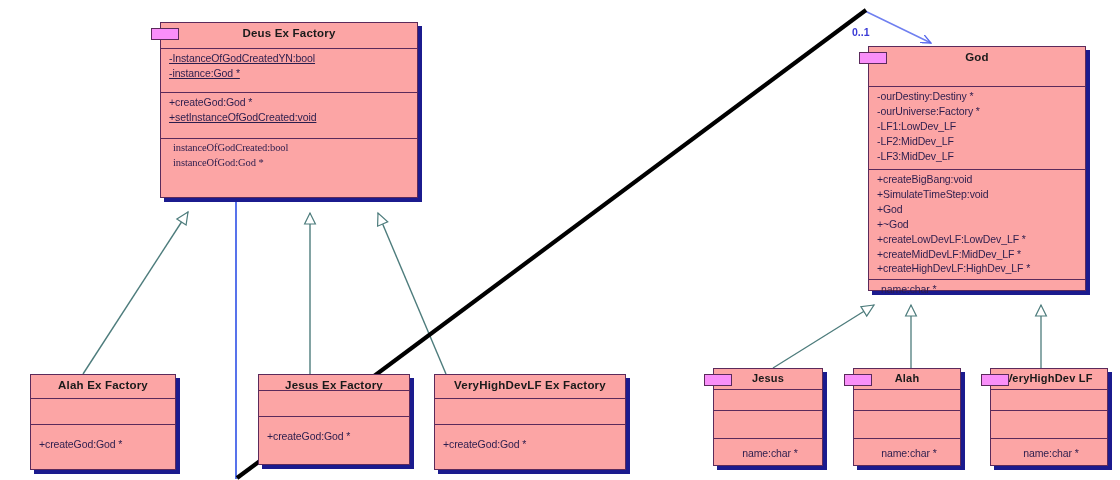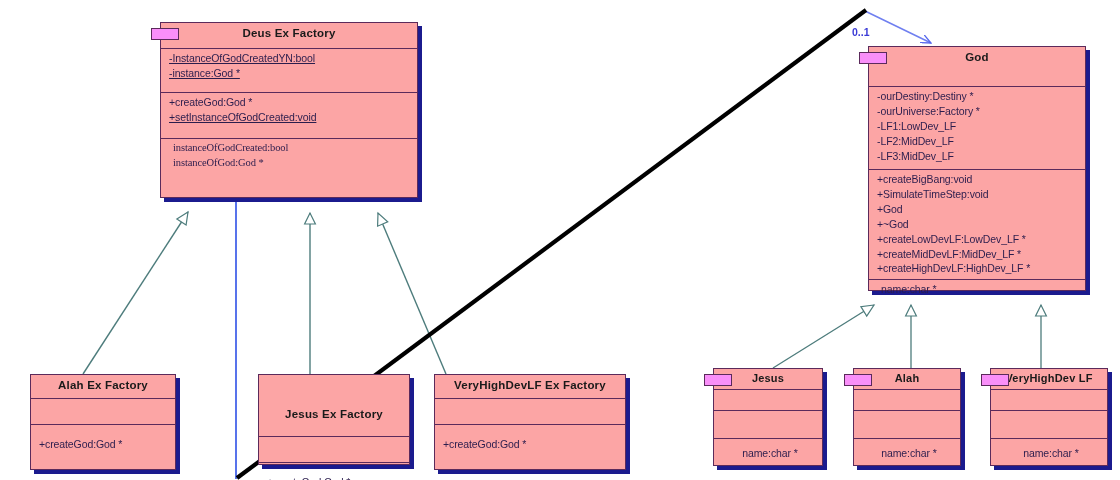--- a/index.html
+++ b/index.html
@@ -179,21 +179,21 @@
 
   <div class="uml-class" style="left:10px; top:374px; width:146px; height:96px;margin-left:20px;">
     <div class="compartment cls-title" style="height:24px;">Alah Ex Factory</div>
     <div class="compartment empty-comp" style="height:26px;"></div>
     <div class="compartment" style="height:41px;">
       <div class="member" style="padding-top:10px;">+createGod:God *</div>
     </div>
   </div>
 
   <div class="uml-class" style="left:258px; top:374px; width:152px; height:91px;">
-    <div class="compartment cls-title" style="height:33px;margin-top:29px;">Jesus Ex Factory</div>
+    <div class="compartment cls-title" style="height:16px;">Jesus Ex Factory</div>
     <div class="compartment empty-comp" style="height:26px;"></div>
     <div class="compartment" style="height:41px;">
       <div class="member" style="padding-top:10px;">+createGod:God *</div>
     </div>
   </div>
 
   <div class="uml-class" style="left:434px; top:374px; width:192px; height:96px;">
     <div class="compartment cls-title" style="height:24px;">VeryHighDevLF Ex Factory</div>
     <div class="compartment empty-comp" style="height:26px;"></div>
     <div class="compartment" style="height:41px;">

